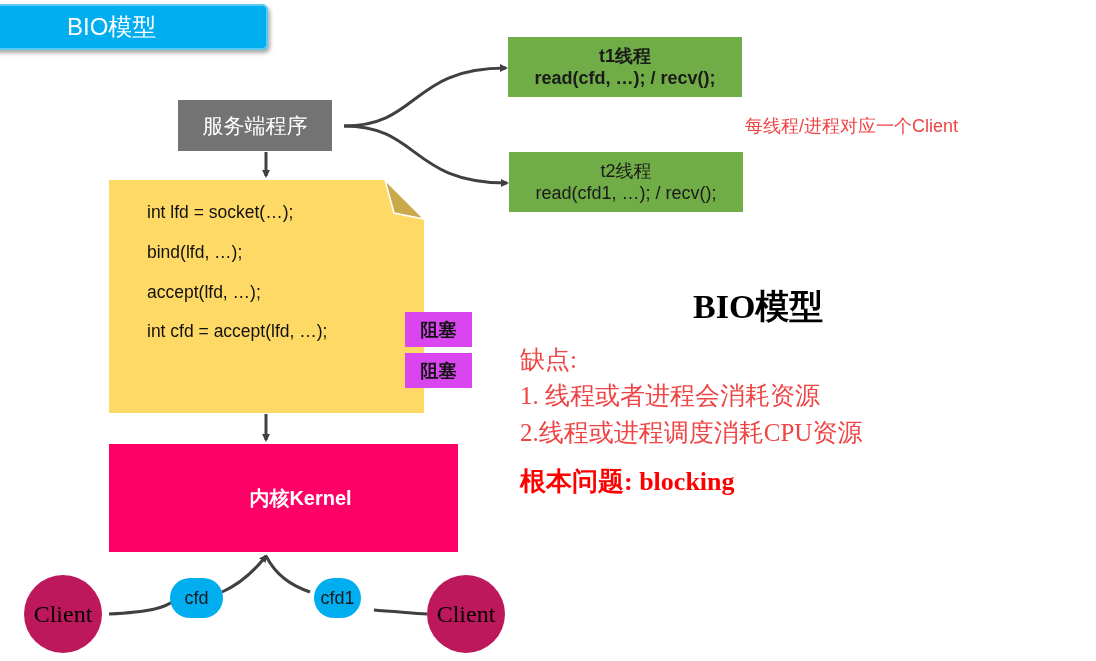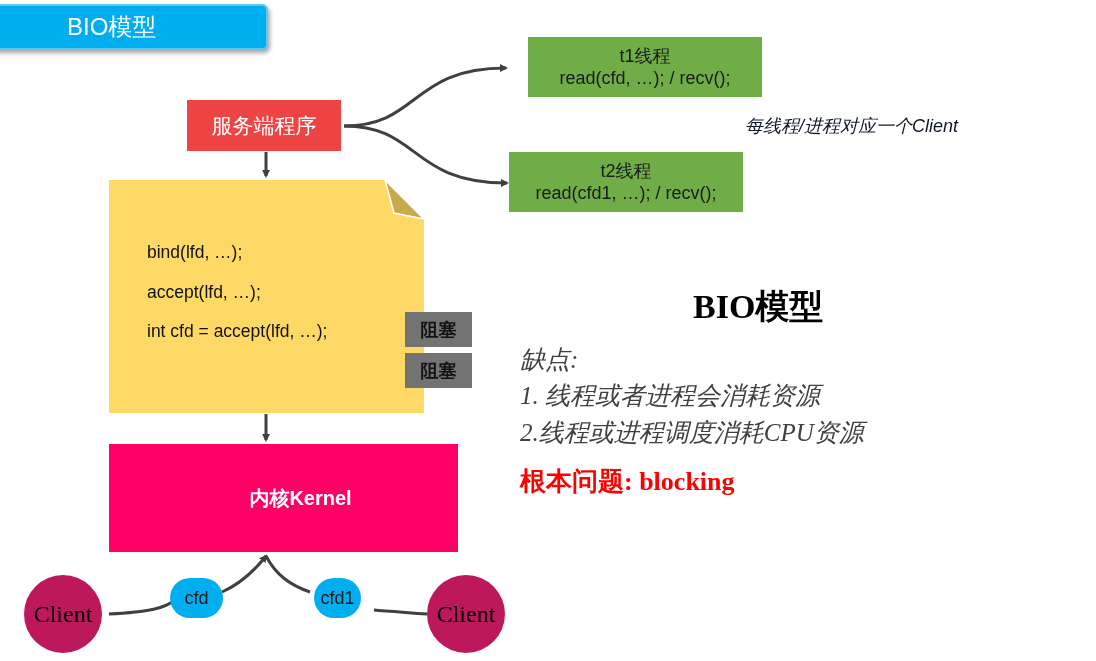--- a/index.html
+++ b/index.html
@@ -11,40 +11,40 @@
   .abs { position:absolute; }
   .title-banner {
     left:-10px; top:4px; width:278px; height:46px;
     background:#00aeef; border-radius:0 6px 6px 0;
     box-shadow: 2px 3px 4px rgba(0,0,0,0.35), inset 0 0 0 2px rgba(255,255,255,0.35);
     color:#fff; font-size:24px; line-height:46px;
     display:flex; align-items:center;
   }
   .title-banner span { margin-left:77px; }
   .server-box {
-    left:187px; top:100px; width:154px; height:51px;
-    background:#ef4444; color:#fff; font-size:21px;
+    left:178px; top:100px; width:154px; height:51px;
+    background:#737373; color:#fff; font-size:21px;
     display:flex; align-items:center; justify-content:center;
   }
   .thread-box {
     width:234px; height:60px; background:#70ad47; color:#1a1a1a;
     font-size:18px; text-align:center; line-height:22px;
     display:flex; flex-direction:column; justify-content:center;
   }
-  .t1 { left:528px; top:37px; }
+  .t1 { left:508px; top:37px;font-weight:bold; }
   .t2 { left:509px; top:152px; }
-  .note-red { left:745px; top:114px; color:#0f172a; font-size:18px;font-style:italic; }
+  .note-red { left:745px; top:114px; color:#ef4444; font-size:18px; }
   .code-note {
     left:109px; top:180px; width:315px; height:233px;
   }
   .code-line {
     position:absolute; left:38px; font-size:17.5px; color:#111;
   }
   .block-tag {
-    width:67px; height:35px; background:#737373; color:#111;
+    width:67px; height:35px; background:#d946ef; color:#111;
     font-size:18px; font-weight:bold;
     display:flex; align-items:center; justify-content:center;
     font-family:"DejaVu Serif",serif;
   }
   .b1 { left:405px; top:312px; }
   .b2 { left:405px; top:353px; }
   .kernel {
     left:109px; top:444px; width:315px; height:108px;
     background:#ff0066; color:#fff; font-size:20px; font-weight:bold;
     display:flex; align-items:center; justify-content:center;padding-left:34px;
@@ -60,23 +60,22 @@
     height:40px; background:#00aeef; color:#1a1a1a; font-size:18px;
     display:flex; align-items:center; justify-content:center;border-radius:20px;
   }
   .fd1 { left:170px; top:578px; width:53px; }
   .fd2 { left:314px; top:578px; width:47px; }
   .panel-title {
     left:693px; top:284px; font-family:"Liberation Serif","DejaVu Serif",serif;
     font-size:34px; font-weight:bold; color:#000;
   }
   .panel-text {
-    font-family:"Liberation Serif","DejaVu Serif",serif; font-size:25px; color:#404040;
+    font-family:"Liberation Serif","DejaVu Serif",serif; font-size:25px; color:#ef4444;
     left:520px;
-    font-style:italic;
   }
   .p1 { top:343px; }
   .p2 { top:379px; }
   .p3 { top:416px; }
   .root {
     left:520px; top:464px; font-family:"Liberation Serif","DejaVu Serif",serif;
     font-size:26px; font-weight:bold; color:#ff0000;
   }
   svg.connectors { position:absolute; left:0; top:0; }
 </style>
@@ -114,20 +113,21 @@
   <div>read(cfd, …); / recv();</div>
 </div>
 <div class="abs thread-box t2">
   <div>t2线程</div>
   <div>read(cfd1, …); / recv();</div>
 </div>
 
 <div class="abs note-red">每线程/进程对应一个Client</div>
 
 <div class="abs code-note">
+  <div class="code-line" style="top:22px">int lfd = socket(…);</div>
   <div class="code-line" style="top:62px">bind(lfd, …);</div>
   <div class="code-line" style="top:102px">accept(lfd, …);</div>
   <div class="code-line" style="top:141px">int cfd = accept(lfd, …);</div>
 </div>
 
 <div class="abs block-tag b1">阻塞</div>
 <div class="abs block-tag b2">阻塞</div>
 
 <div class="abs kernel">
   <span>内核Kernel</span>

